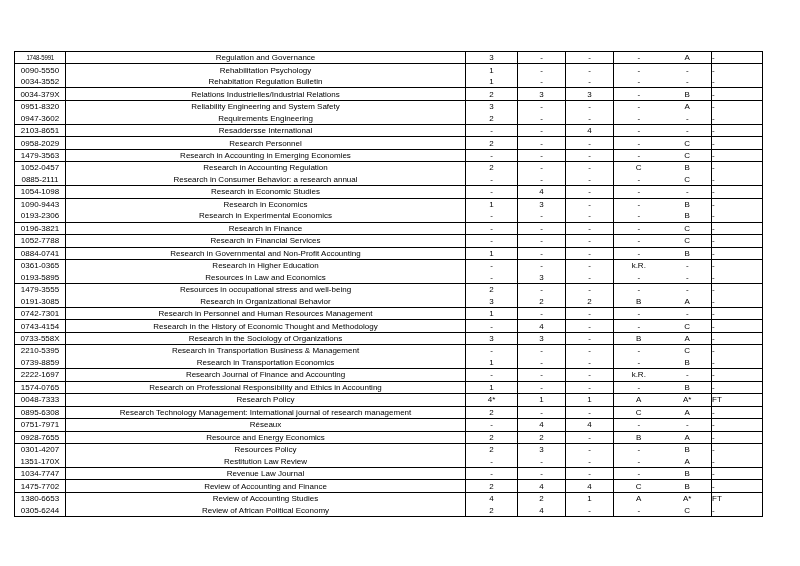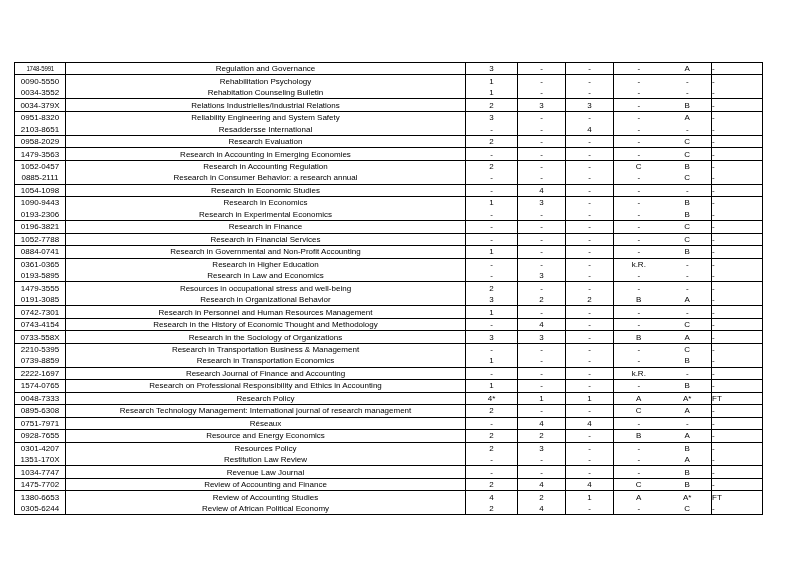--- a/index.html
+++ b/index.html
@@ -16,21 +16,20 @@
     color: #000000;
     overflow: hidden;
   }
   table.journal-table {
     position: absolute;
     left: 14px;
     top: 51px;
     width: 748px;
     border-collapse: collapse;
     table-layout: fixed;
-    margin-top: 11px;
   }
   table.journal-table td {
     height: 11.47px;
     padding: 0;
     font-size: 8px;
     line-height: 9px;
     vertical-align: middle;
     white-space: nowrap;
     overflow: hidden;
   }
@@ -101,21 +100,21 @@
     <td class="c-r">1</td>
     <td class="c-r">-</td>
     <td class="c-r">-</td>
     <td class="c-r4">-</td>
     <td class="c-r">-</td>
     <td class="c-r6">-</td>
   </tr>
 
   <tr class="group-end">
     <td class="c-issn"><span class="issn-text">0034-3552</span></td>
-    <td class="c-title">Rehabitation Counseling Bulletin</td>
+    <td class="c-title">Rehabitation Regulation Bulletin</td>
     <td class="c-r">1</td>
     <td class="c-r">-</td>
     <td class="c-r">-</td>
     <td class="c-r4">-</td>
     <td class="c-r">-</td>
     <td class="c-r6">-</td>
   </tr>
 
   <tr class="group-end">
     <td class="c-issn"><span class="issn-text">0034-379X</span></td>
@@ -132,35 +131,45 @@
     <td class="c-issn"><span class="issn-text">0951-8320</span></td>
     <td class="c-title">Reliability Engineering and System Safety</td>
     <td class="c-r">3</td>
     <td class="c-r">-</td>
     <td class="c-r">-</td>
     <td class="c-r4">-</td>
     <td class="c-r">A</td>
     <td class="c-r6">-</td>
   </tr>
 
+  <tr class="group-end">
+    <td class="c-issn"><span class="issn-text">0947-3602</span></td>
+    <td class="c-title">Requirements Engineering</td>
+    <td class="c-r">2</td>
+    <td class="c-r">-</td>
+    <td class="c-r">-</td>
+    <td class="c-r4">-</td>
+    <td class="c-r">-</td>
+    <td class="c-r6">-</td>
+  </tr>
 
   <tr class="group-end">
     <td class="c-issn"><span class="issn-text">2103-8651</span></td>
     <td class="c-title">Resaddersse International</td>
     <td class="c-r">-</td>
     <td class="c-r">-</td>
     <td class="c-r">4</td>
     <td class="c-r4">-</td>
     <td class="c-r">-</td>
     <td class="c-r6">-</td>
   </tr>
 
   <tr class="group-end">
     <td class="c-issn"><span class="issn-text">0958-2029</span></td>
-    <td class="c-title">Research Evaluation</td>
+    <td class="c-title">Research Personnel</td>
     <td class="c-r">2</td>
     <td class="c-r">-</td>
     <td class="c-r">-</td>
     <td class="c-r4">-</td>
     <td class="c-r">C</td>
     <td class="c-r6">-</td>
   </tr>
 
   <tr class="group-end">
     <td class="c-issn"><span class="issn-text">1479-3563</span></td>
@@ -268,21 +277,21 @@
     <td class="c-r">-</td>
     <td class="c-r">-</td>
     <td class="c-r4">k.R.</td>
     <td class="c-r">-</td>
     <td class="c-r6">-</td>
   </tr>
 
 
   <tr class="group-end">
     <td class="c-issn"><span class="issn-text">0193-5895</span></td>
-    <td class="c-title">Research in Law and Economics</td>
+    <td class="c-title">Resources in Law and Economics</td>
     <td class="c-r">-</td>
     <td class="c-r">3</td>
     <td class="c-r">-</td>
     <td class="c-r4">-</td>
     <td class="c-r">-</td>
     <td class="c-r6">-</td>
   </tr>
 
   <tr>
     <td class="c-issn"><span class="issn-text">1479-3555</span></td>

